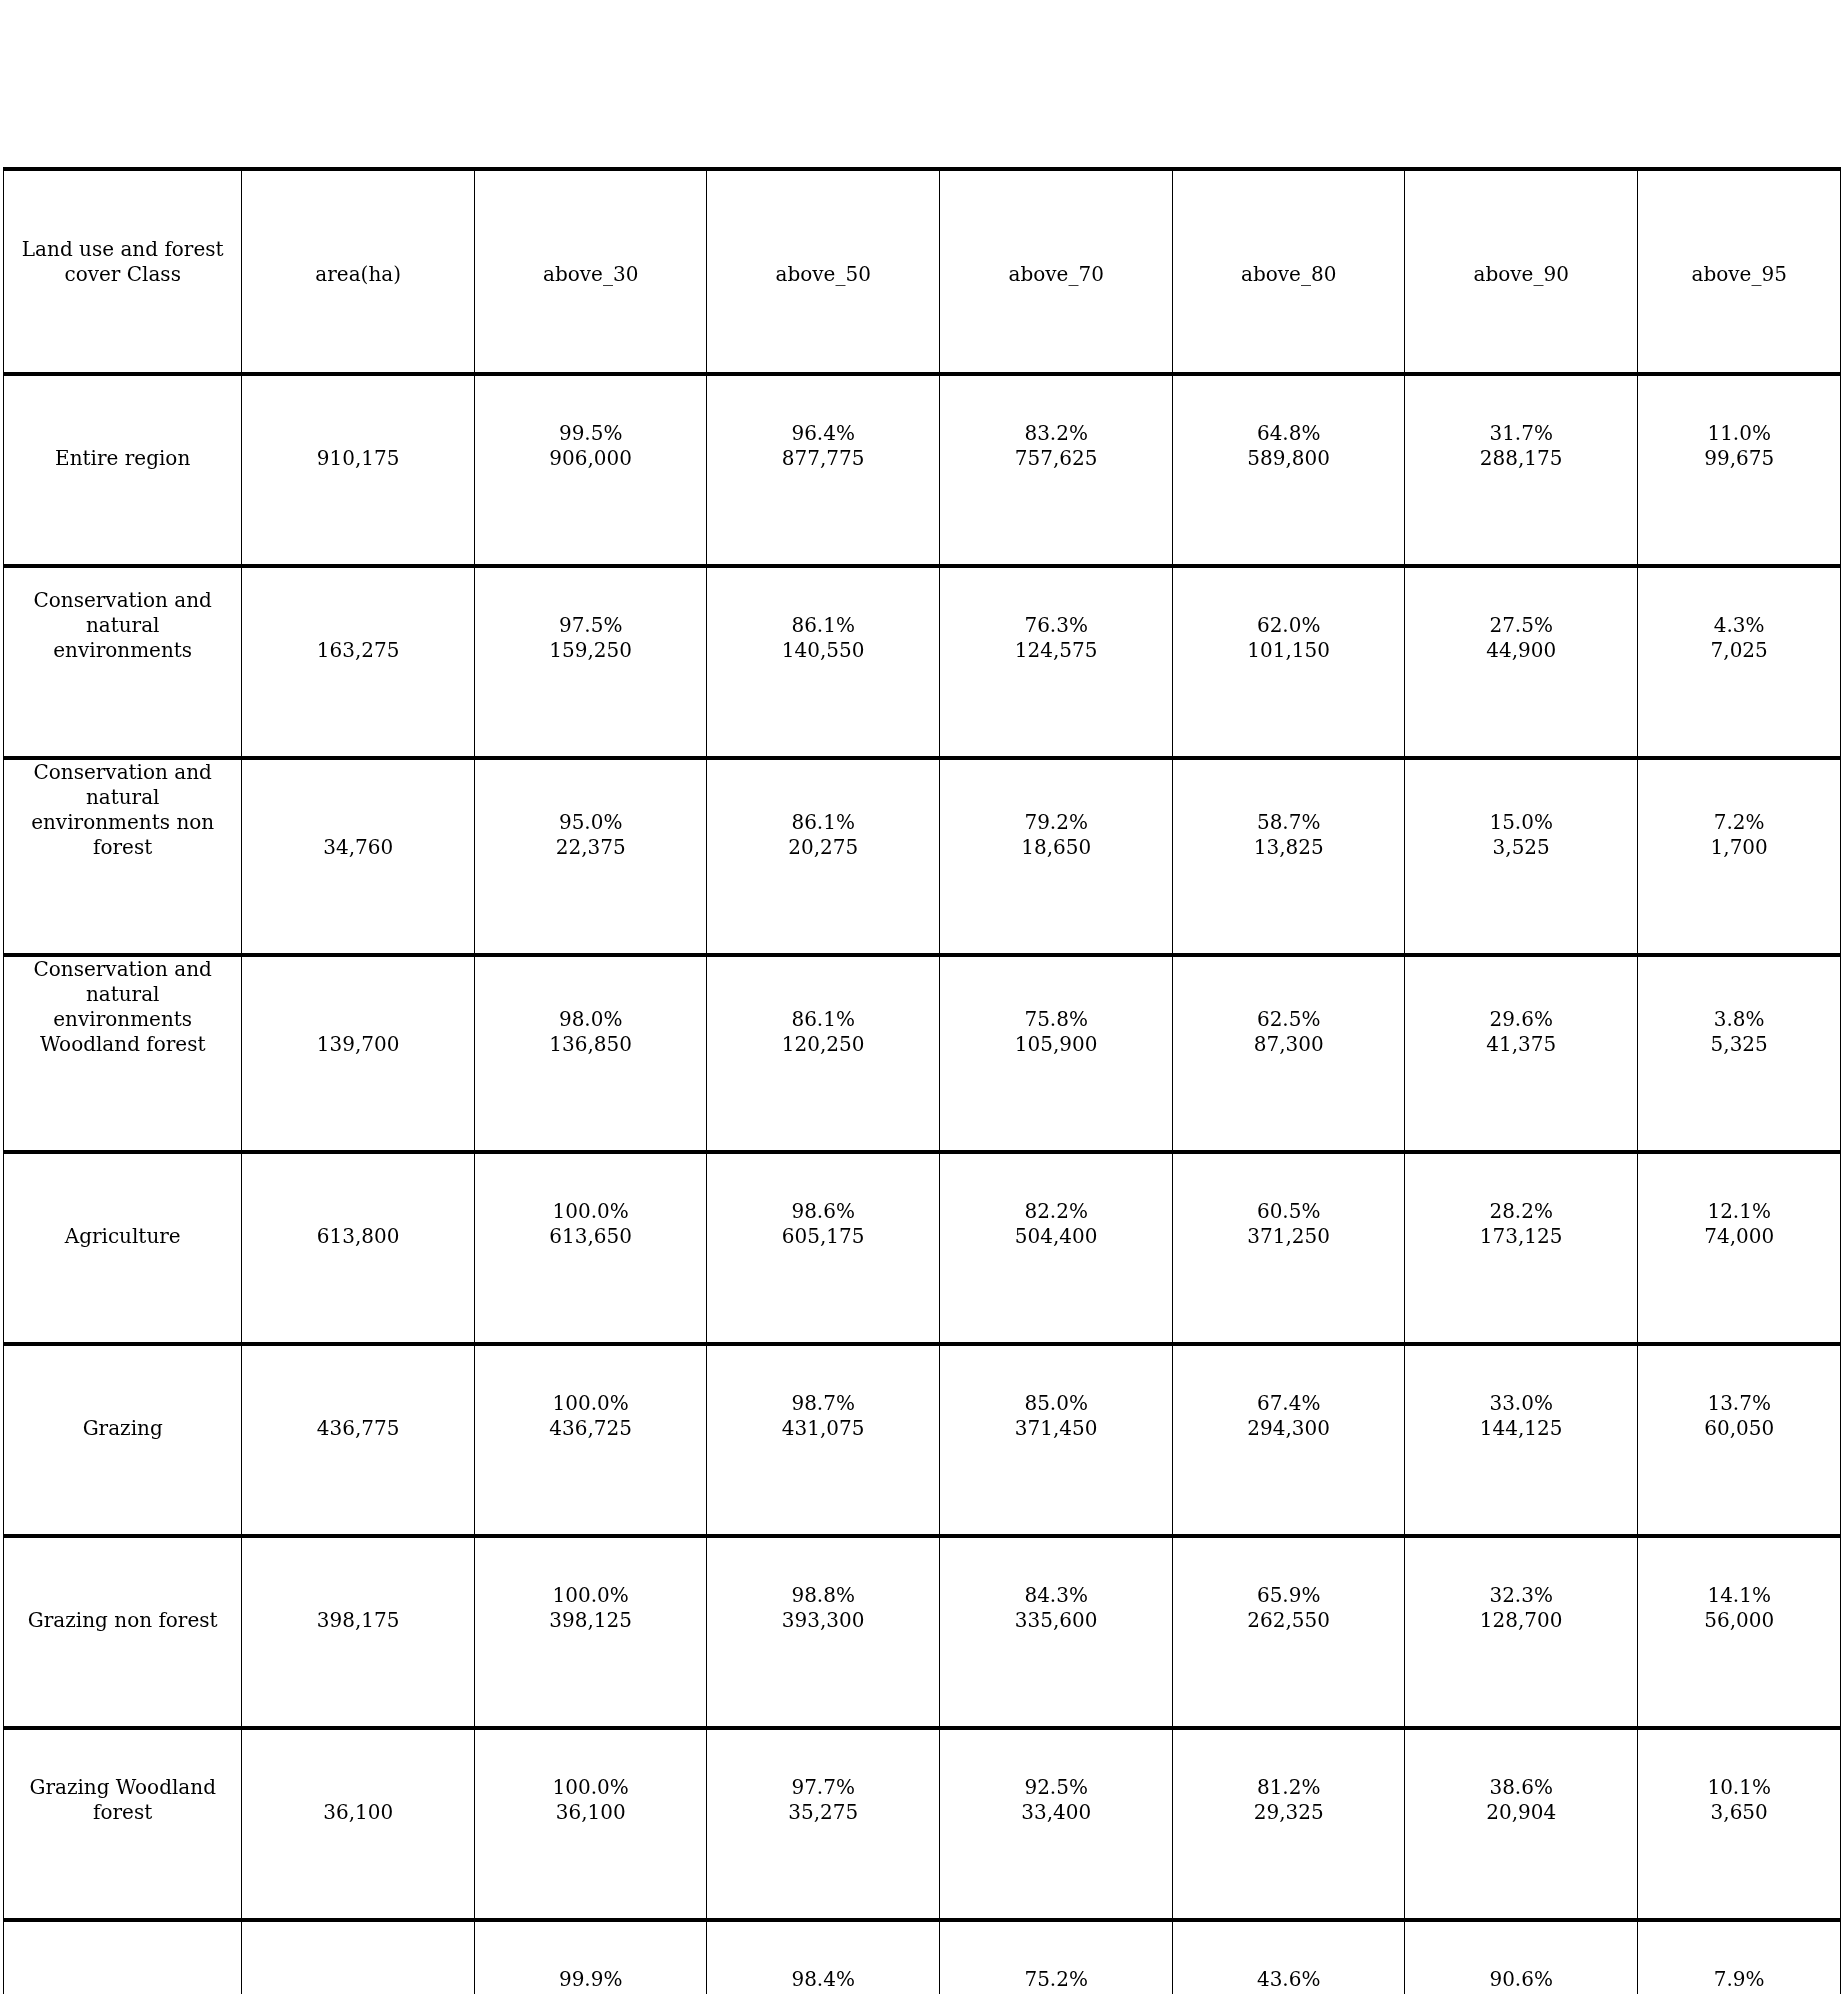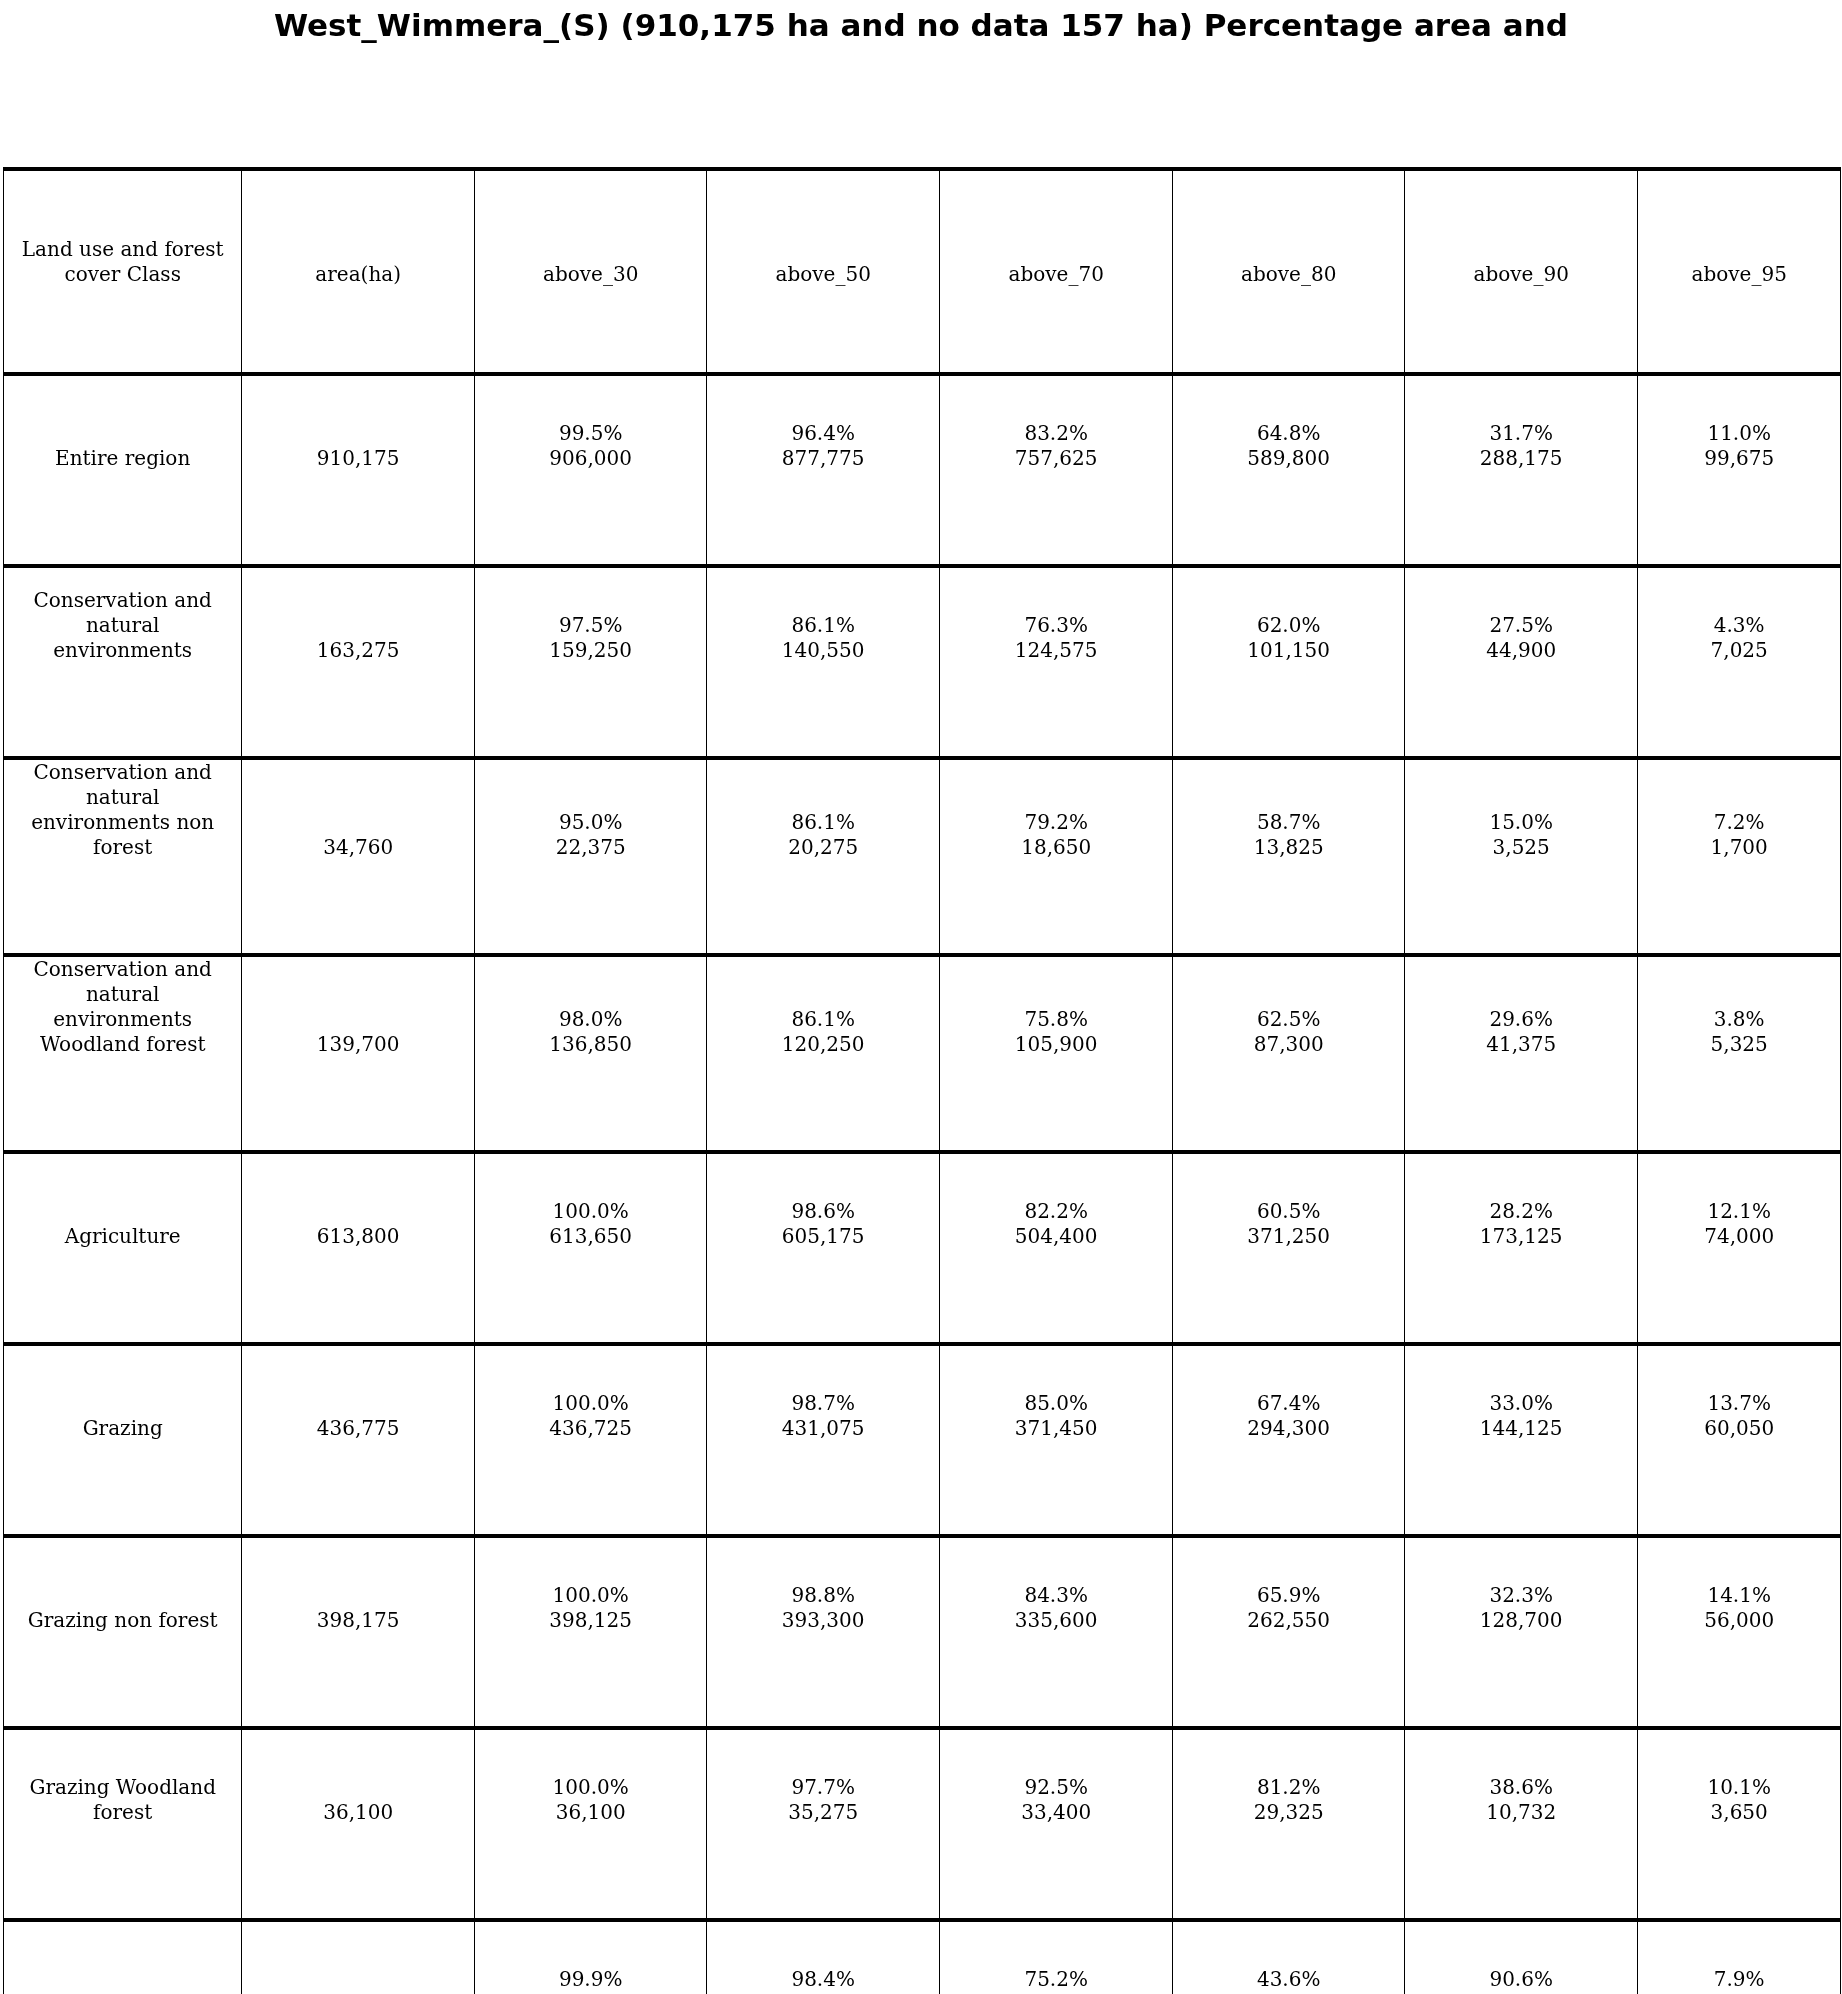--- a/index.html
+++ b/index.html
@@ -22,21 +22,20 @@
   table.main tbody td{height:192px;}
   td.label-cell{font-weight:400;}
   .pct,.ha{display:block;}
 </style>
 </head>
 <body>
 
 <div id="page">
 
   <div class="title">
-    <div>West_Wimmera_(S) (910,175 ha and no data 157 ha) Percentage area and</div>
   </div>
 
   <table class="main">
     <colgroup>
       <col style="width:238px">
         <col style="width:233px">
         <col style="width:232px">
         <col style="width:233px">
       <col style="width:233px">
         <col style="width:232px">
@@ -266,21 +265,21 @@
         <td>
             <span class="pct">92.5%</span>
             <span class="ha">33,400</span>
           </td>
         <td>
             <span class="pct">81.2%</span>
             <span class="ha">29,325</span>
           </td>
         <td>
             <span class="pct">38.6%</span>
-            <span class="ha">10,732</span>
+            <span class="ha">20,904</span>
           </td>
         <td>
             <span class="pct">10.1%</span>
             <span class="ha">3,650</span>
           </td>
       </tr>
       <tr>
         <td class="label-cell">Cropping</td>
         <td>176,125</td>
         <td>

